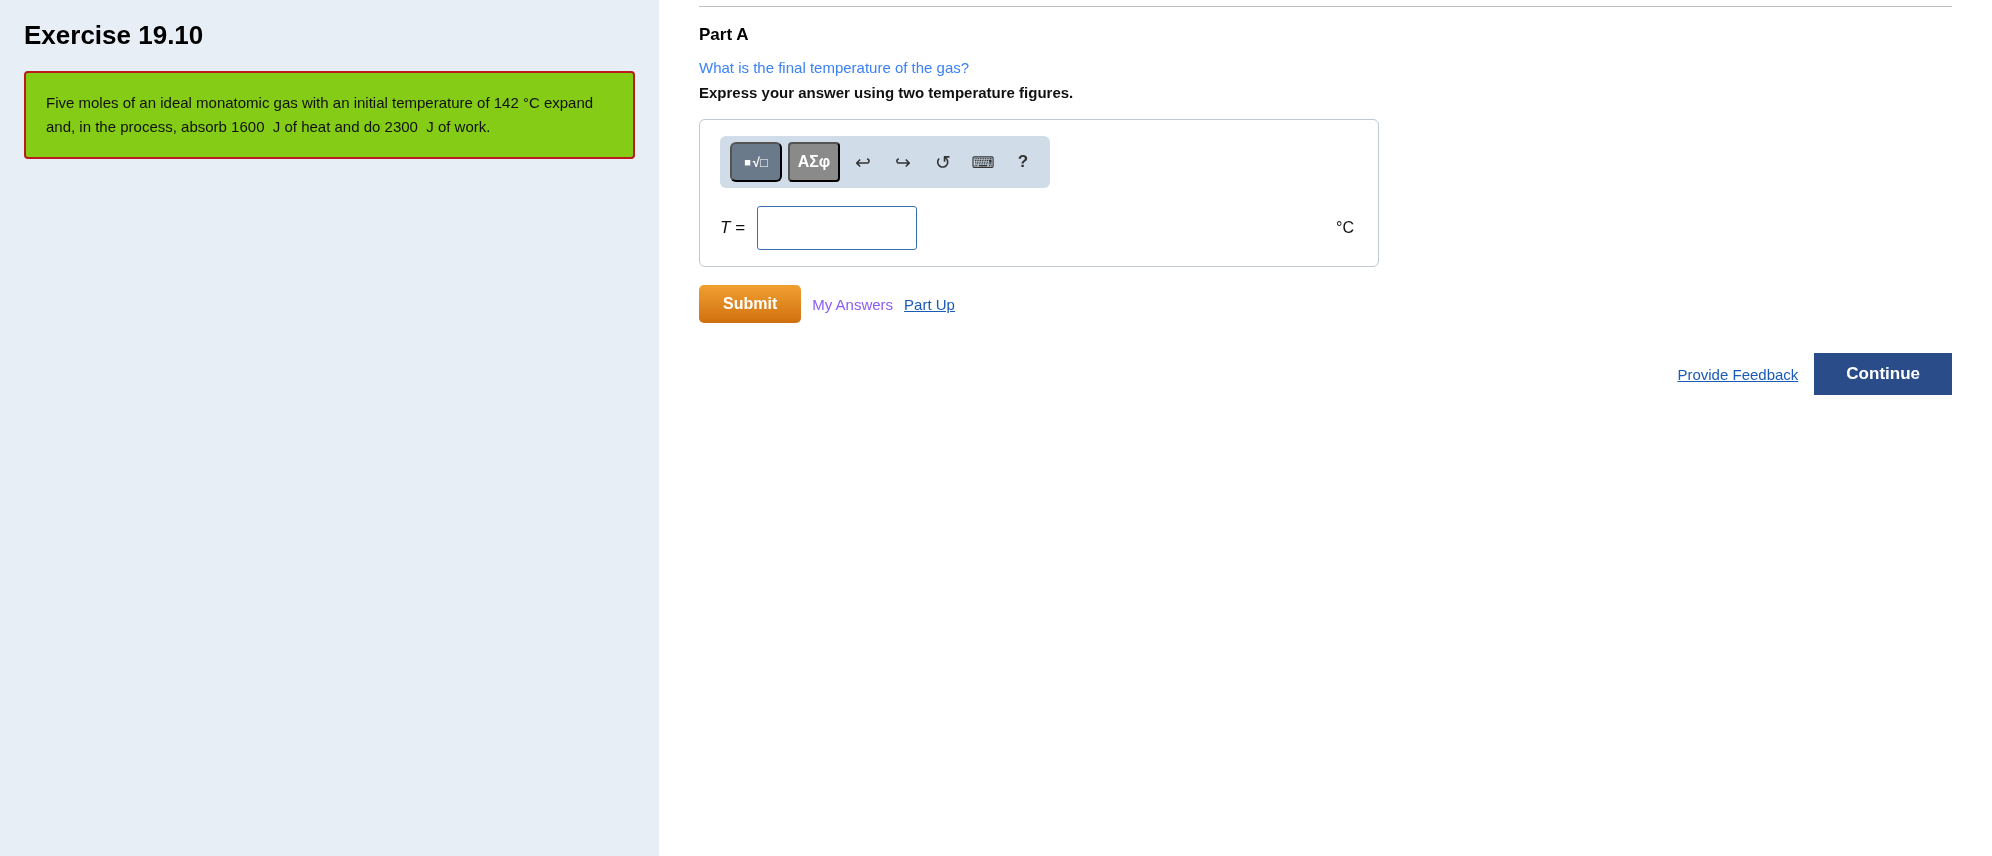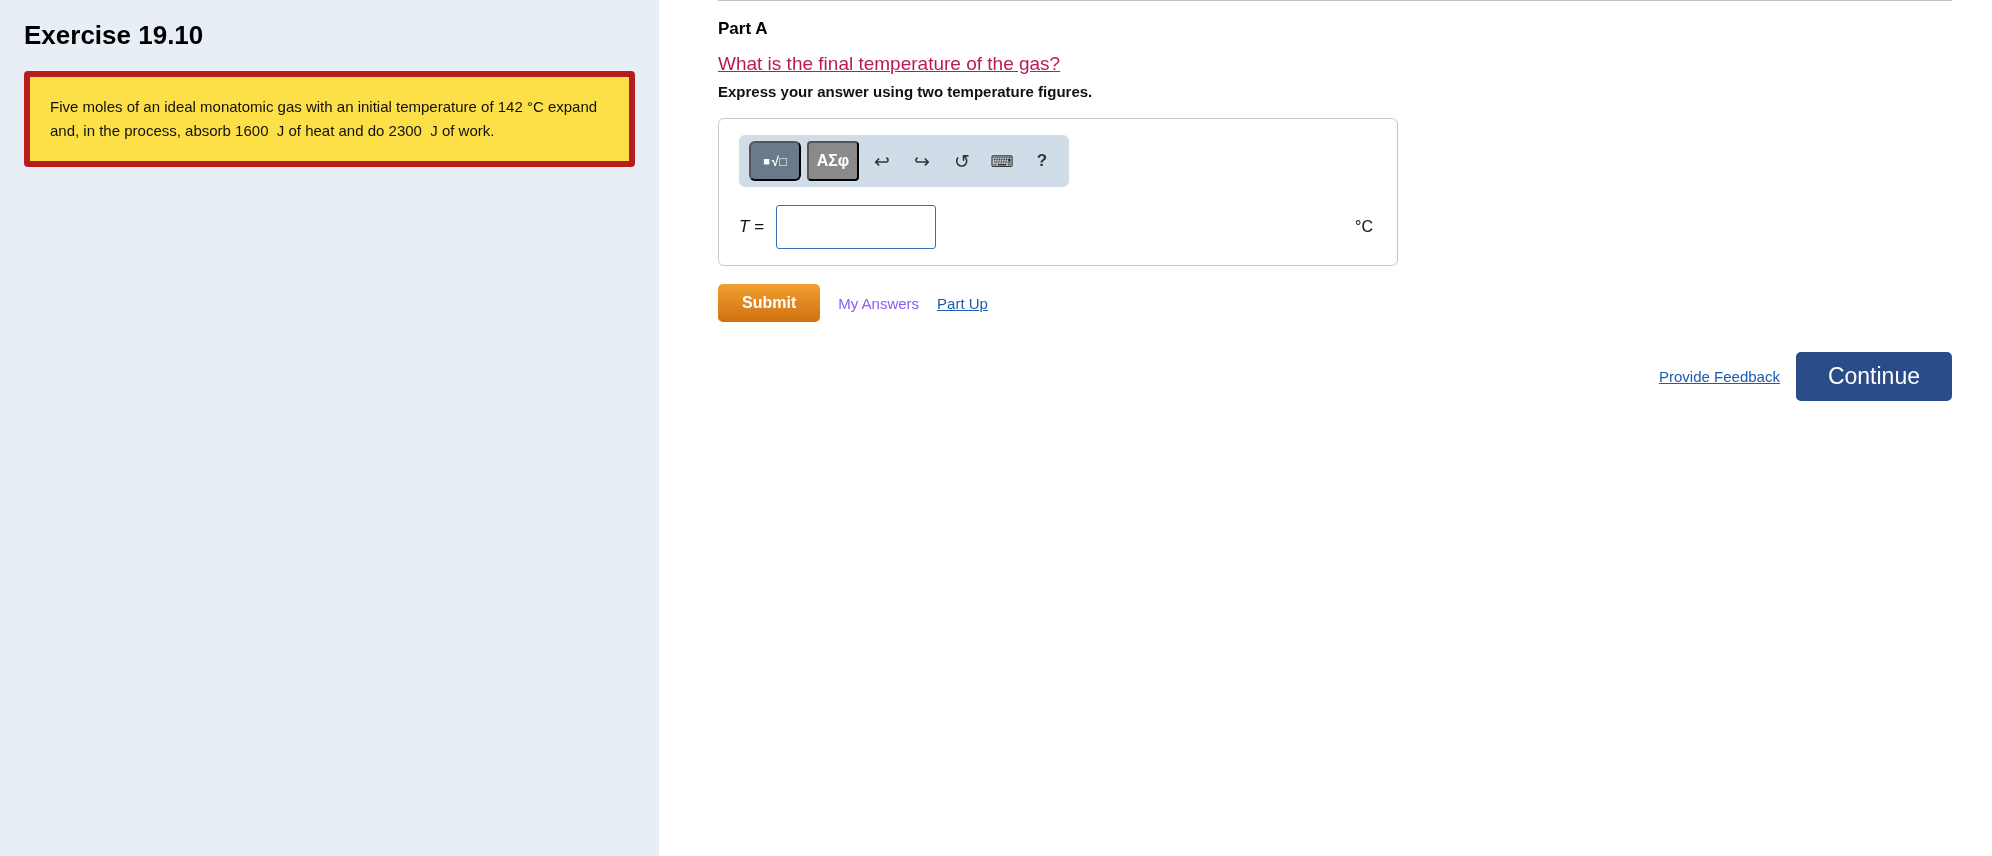--- a/index.html
+++ b/index.html
@@ -21,56 +21,54 @@
     }
 
     .exercise-title {
       font-size: 26px;
       font-weight: bold;
       margin-bottom: 20px;
       color: #000;
     }
 
     .problem-box {
-      background: #fde047;
-      border: 6px solid #b91c1c;
+      background: #84cc16;
+      border: 2px solid #b91c1c;
       border-radius: 4px;
       padding: 18px 20px;
       font-size: 15px;
       line-height: 1.6;
       color: #111;
     }
 
     
     .right-panel {
       flex: 1;
-      padding: 0 40px;
+      padding: 6px 40px;
       background: #ffffff;
-      margin-left: 19px;
     }
 
     .divider-top {
       border: none;
       border-top: 1.5px solid #c0c0c0;
       margin-bottom: 18px;
       margin-top: 0;
     }
 
     .part-label {
       font-size: 17px;
       font-weight: bold;
       margin-bottom: 14px;
       color: #000;
     }
 
     .question-text {
-      font-size: 19px;
-      color: #be185d;
+      font-size: 15px;
+      color: #3b82f6;
       margin-bottom: 8px;
-      text-decoration: underline;
     }
 
     .instruction-text {
       font-size: 15px;
       font-weight: bold;
       color: #111;
       margin-bottom: 18px;
     }
 
     
@@ -164,21 +162,21 @@
     .answer-unit {
       font-size: 16px;
       color: #111;
       margin-left: auto;
       padding-right: 4px;
     }
 
     
     .action-row {
       display: flex;
-      gap: 18px;
+      gap: 11px;
       margin-bottom: 30px;
     }
 
     .submit-btn {
       background: linear-gradient(to bottom, #f0a030, #d07010);
       color: #fff;
       font-weight: bold;
       font-size: 16px;
       border: none;
       border-radius: 5px;
@@ -217,24 +215,24 @@
       color: #1a5bb5;
       text-decoration: underline;
       cursor: pointer;
       background: transparent;
       border: none;
     }
 
     .continue-btn {
       background: #2a4d8a;
       color: #fff;
-      font-size: 23px;
-      font-weight: normal;
-      border: none;
-      border-radius: 5px;
+      font-size: 17px;
+      font-weight: bold;
+      border: none;
+      border-radius: 0;
       padding: 11px 32px;
       cursor: pointer;
     }
   </style>
 </head>
 <body>
 
 <div class="left-panel">
   <div class="exercise-title">Exercise 19.10</div>
   <div class="problem-box">

